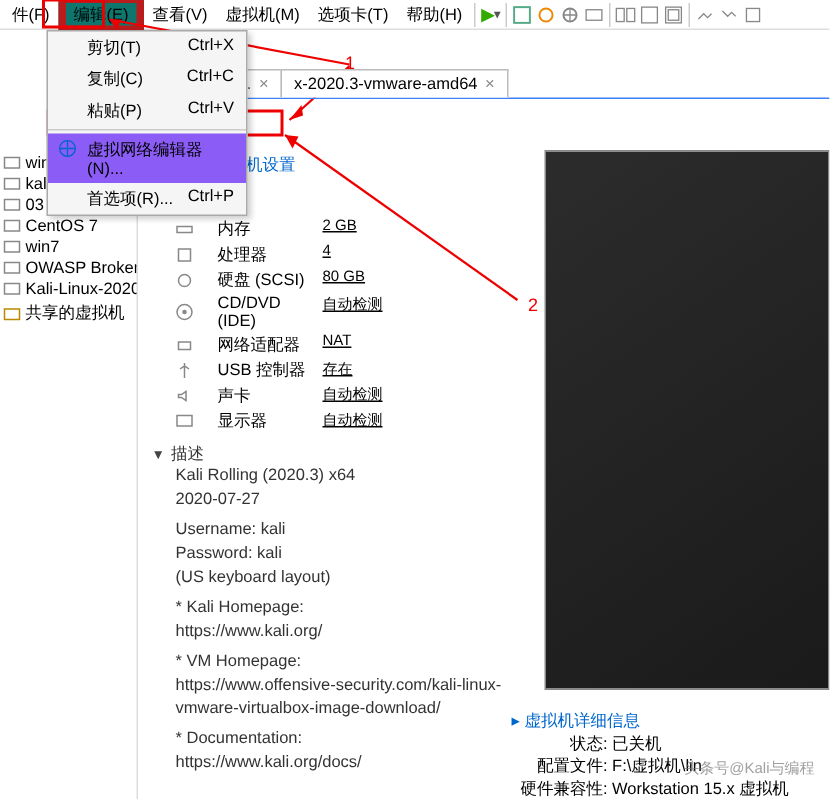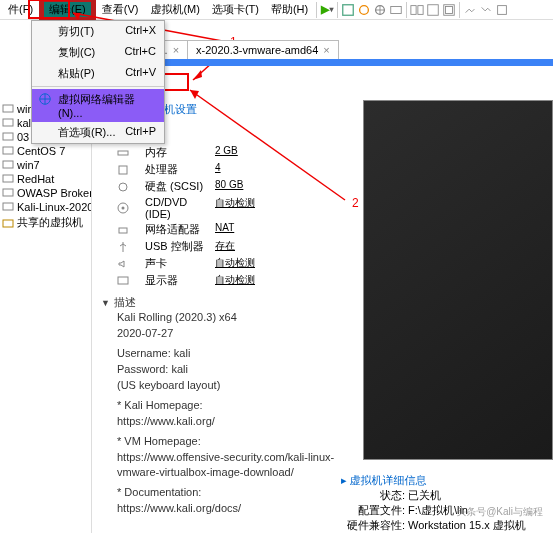--- a/index.html
+++ b/index.html
@@ -12,21 +12,21 @@
 .tbtn { width: 16px; height: 16px; display: flex; align-items: center; justify-content: center; color: #555; }
 .tbtn svg { width: 14px; height: 14px; }
 .tsep { width: 1px; height: 16px; background: #ccc; margin: 0 2px; }
 .play { color: #3a0; font-weight: bold; }
 .marker { color: #e00; font-size: 12px; position: absolute; }
 .dropdown { position: absolute; top: 20px; left: 31px; width: 134px; background: #f5f5f5; border: 1px solid #aaa; box-shadow: 2px 2px 4px rgba(0,0,0,0.2); z-index: 10; }
 .dropdown .dr { display: flex; justify-content: space-between; padding: 3px 8px 3px 26px; position: relative; }
 .dropdown .dr.sel { background: #8b5cf6; }
 .dropdown .dr .ic { position: absolute; left: 6px; width: 14px; height: 14px; }
 .dropdown hr { border: none; border-top: 1px solid #ccc; margin: 2px 0; }
-.tabs { position: absolute; top: 44px; left: 92px; right: 0; height: 22px; display: flex; align-items: flex-end; border-bottom: 7px solid #3b82f6; }
+.tabs { position: absolute; top: 44px; left: 92px; right: 0; height: 22px; display: flex; align-items: flex-end; border-bottom: 1px solid #3b82f6; }
 .tab { padding: 3px 8px; border: 1px solid #bbb; border-bottom: none; background: #fff; margin-right: -1px; font-size: 10px; color: #555; }
 .tab.active { color: #000; }
 .tab .x { margin-left: 5px; color: #888; }
 .sidebar { position: absolute; top: 100px; left: 0; width: 92px; bottom: 0; border-right: 1px solid #ddd; padding: 2px; overflow: hidden; }
 .sidebar .srow { display: flex; align-items: center; gap: 3px; padding: 1px 0; white-space: nowrap; font-size: 10px; }
 .sidebar .srow svg { flex-shrink: 0; }
 .main { position: absolute; top: 100px; left: 95px; right: 2px; bottom: 0; overflow: hidden; }
 .main .editlink { color: #06c; padding: 2px 0 6px 10px; display: flex; align-items: center; gap: 3px; }
 .section { margin: 6px 0 2px 6px; }
 .section .hd { display: flex; align-items: center; gap: 4px; color: #333; font-weight: 400; }
@@ -192,26 +192,20 @@
   <div class="srow">
       <svg width="12" height="12">
         <rect x="1" y="2" width="10" height="7" fill="none" stroke="#888"></rect>
       </svg>
       <span>win7</span>
     </div>
   <div class="srow">
       <svg width="12" height="12">
         <rect x="1" y="2" width="10" height="7" fill="none" stroke="#888"></rect>
       </svg>
-      <span>RedHat</span>
-    </div>
-  <div class="srow">
-      <svg width="12" height="12">
-        <rect x="1" y="2" width="10" height="7" fill="none" stroke="#888"></rect>
-      </svg>
       <span>OWASP Broken</span>
     </div>
   <div class="srow">
       <svg width="12" height="12">
         <rect x="1" y="2" width="10" height="7" fill="none" stroke="#888"></rect>
       </svg>
       <span>Kali-Linux-2020</span>
     </div>
   <div class="srow">
       <svg width="12" height="12">

